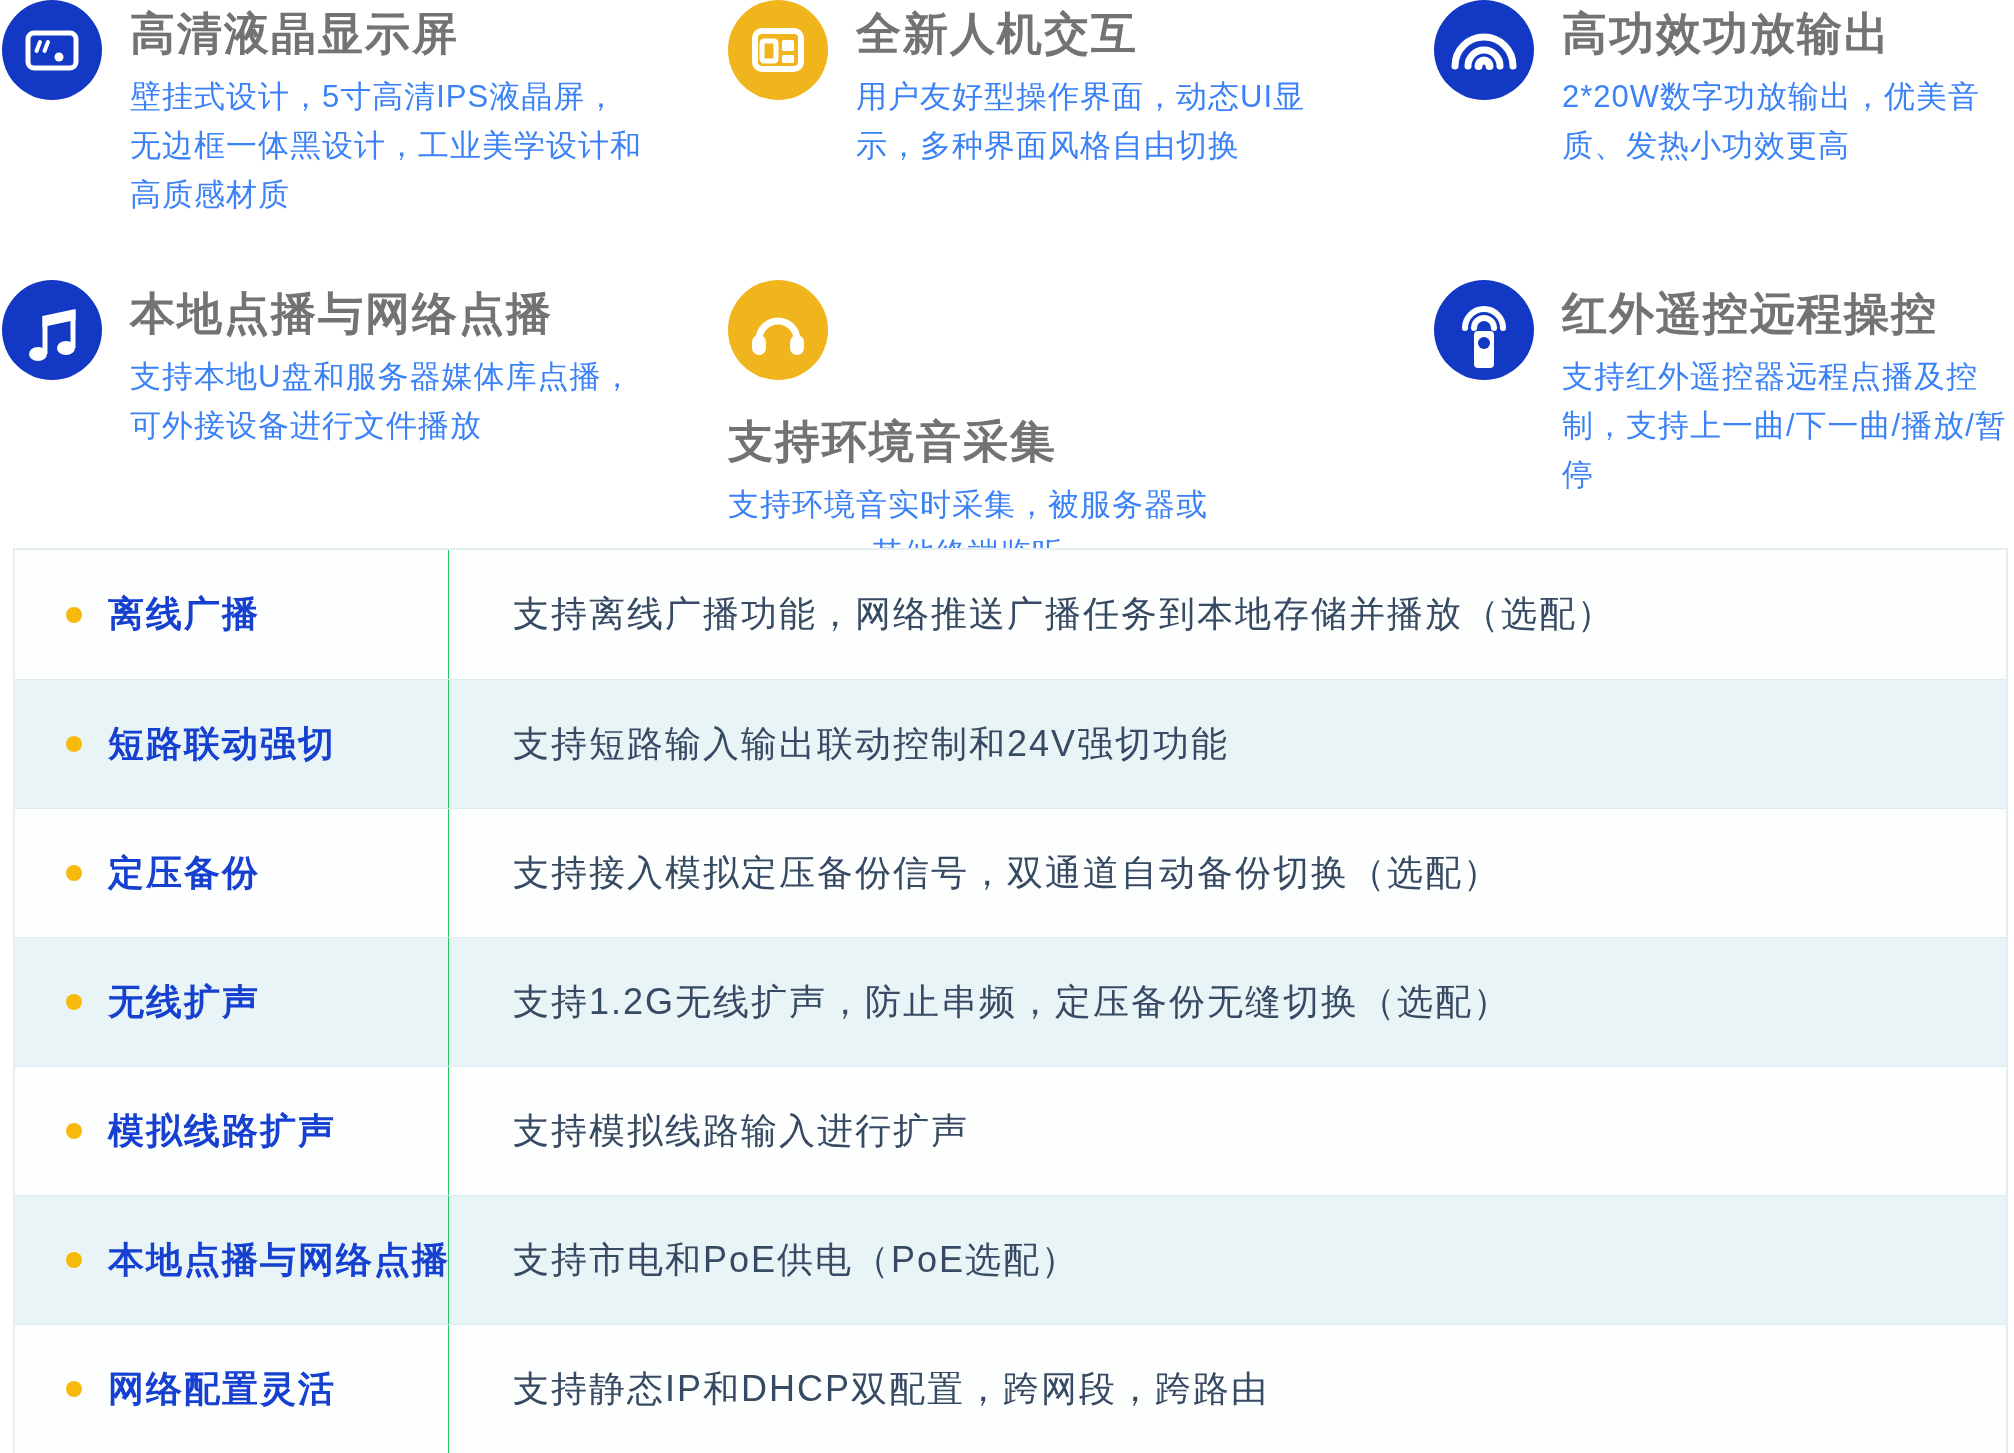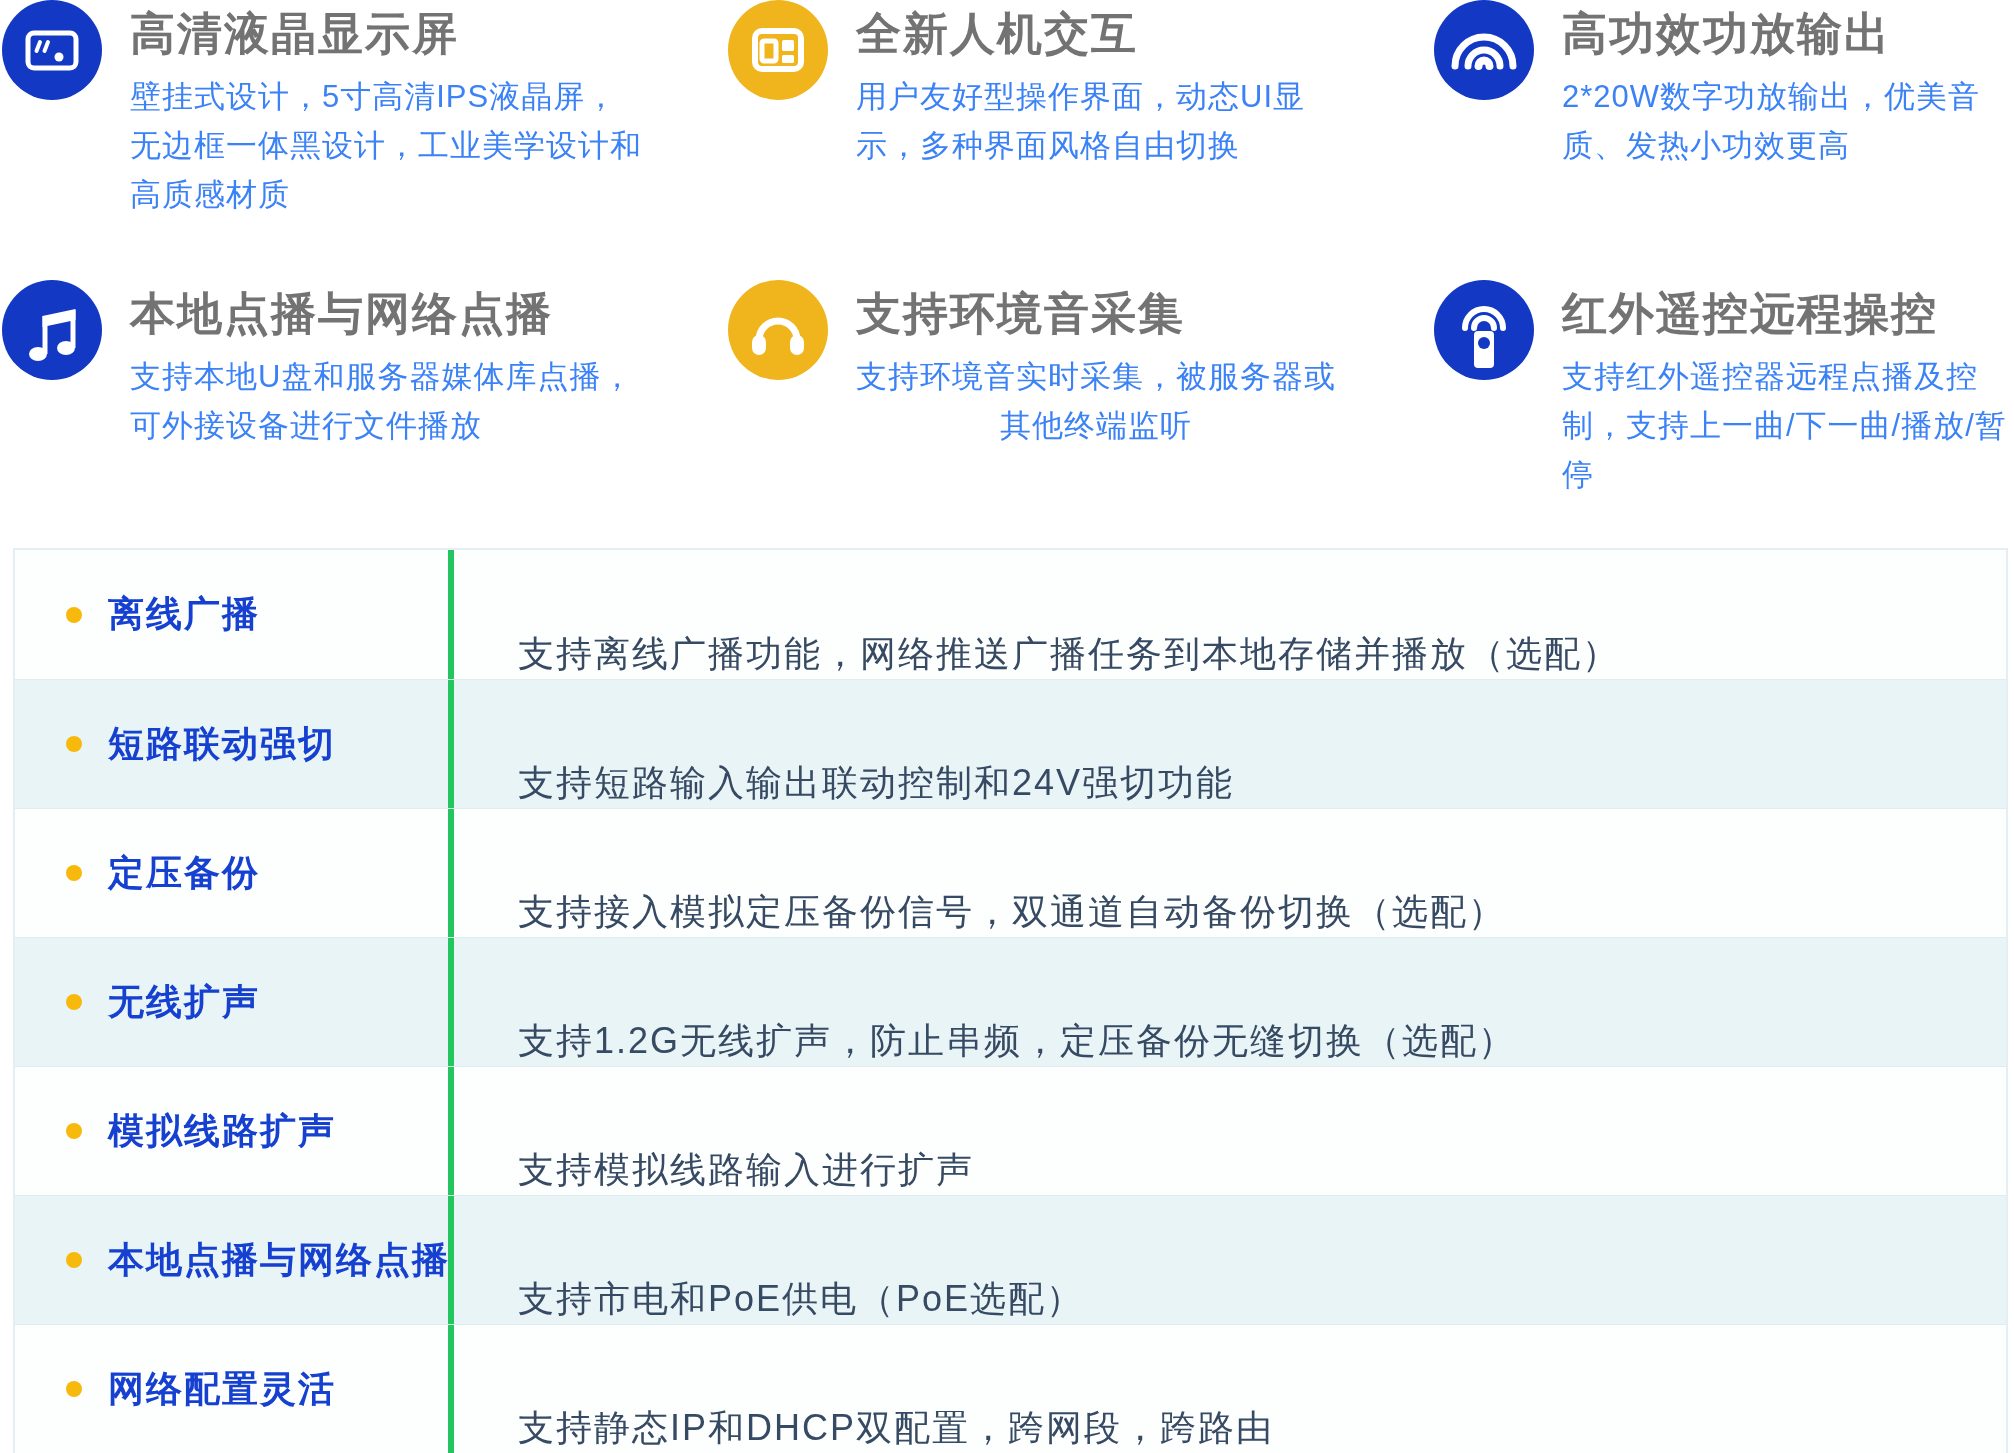--- a/index.html
+++ b/index.html
@@ -7,21 +7,21 @@
     width:2014px;height:1453px;position:relative;overflow:hidden;
     background:#ffffff;
     font-family:"Liberation Sans","DejaVu Sans",sans-serif;
   }
   
   .feature{position:absolute;display:flex;gap:28px;}
   .f1{left:2px;top:0;}
   .f2{left:728px;top:0;}
   .f3{left:1434px;top:0;}
   .f4{left:2px;top:280px;}
-  .f5{left:728px;top:280px;}
+  .f5{left:728px;top:280px;flex-direction:column;}
   .f6{left:1434px;top:280px;}
   .ficon{
     flex:0 0 auto;width:100px;height:100px;border-radius:50%;
     display:flex;align-items:center;justify-content:center;
   }
   .ficon.blue{background:#1238c4;}
   .ficon.yellow{background:#f0b41d;}
   .ficon svg{width:100px;height:100px;display:block;}
   .ftext{padding-top:6px;}
   .ftitle{
@@ -47,22 +47,22 @@
     display:grid;grid-template-columns:433px 1fr;height:129px;
     box-sizing:border-box;background:#fdfefe;
   }
   .trow + .trow{border-top:1px solid #dfecf0;}
   .trow:nth-child(even){background:#e9f4f7;}
   .tcell-label{
     display:flex;align-items:center;box-sizing:border-box;
     padding-left:51px;position:relative;
   }
   .tcell-desc{
-    display:flex;align-items:flex-end;box-sizing:border-box;
-    padding-left:64px;border-left:6px solid #22c55e;
+    display:flex;align-items:center;box-sizing:border-box;
+    padding-left:64px;border-left:1px solid #22c55e;
   }
   .bullet{
     width:16px;height:16px;border-radius:50%;background:#f7b90c;
     margin-right:26px;flex:0 0 auto;
   }
   .tlabel{
     font-size:36px;font-weight:bold;color:#1540d0;letter-spacing:2px;
     white-space:nowrap;
   }
   .tdesc{

